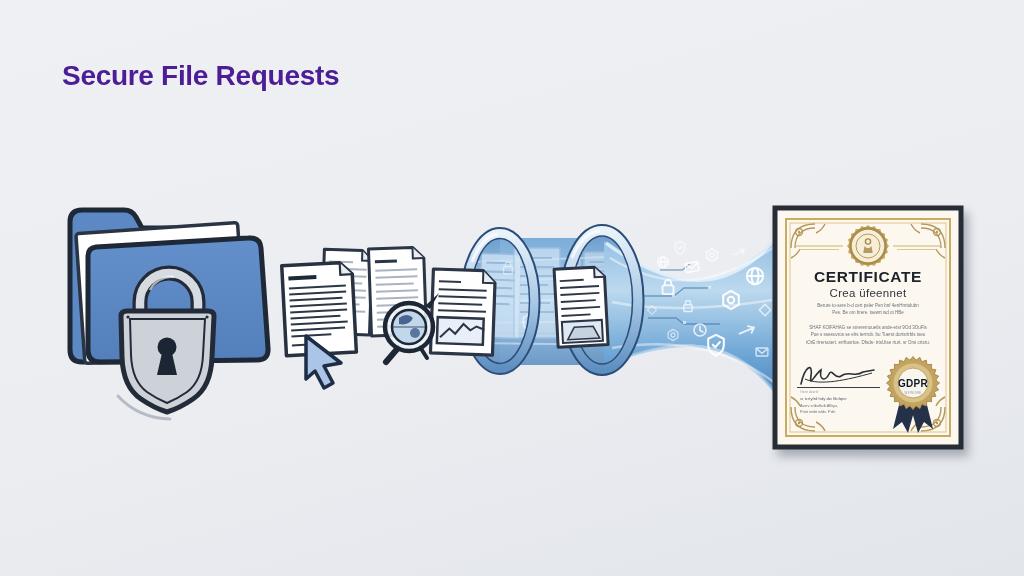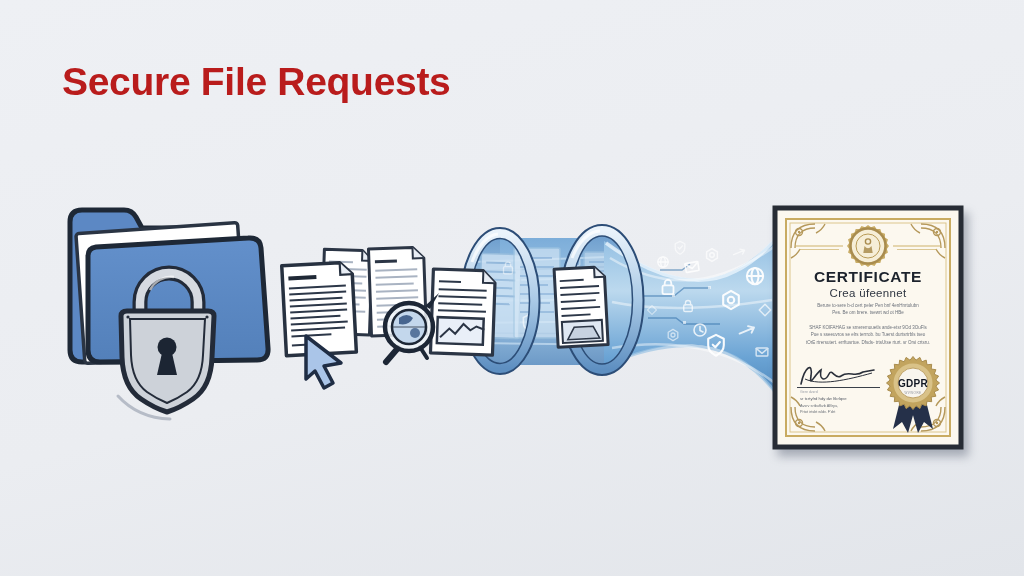--- a/index.html
+++ b/index.html
@@ -4,21 +4,21 @@
 <style>
   html,body{margin:0;padding:0;}
   body{
     width:1024px;height:576px;overflow:hidden;
     font-family:"Liberation Sans",sans-serif;
     background:linear-gradient(165deg,#eef0f4 0%,#ebedf1 55%,#e2e5ea 100%);
   }
   .stage{position:relative;width:1024px;height:576px;}
   .page-title{
     position:absolute;left:62px;top:60px;margin:0;
-    font-size:39px;font-weight:700;color:#b91c1c;letter-spacing:-0.3px;
+    font-size:28px;font-weight:700;color:#4c1d95;letter-spacing:-0.3px;
   }
   svg.scene{position:absolute;left:0;top:0;}
   text{font-family:"Liberation Sans",sans-serif;}
   .cert-heading{font-weight:bold;letter-spacing:0.6px;}
   .gdpr-label{font-weight:bold;letter-spacing:0.3px;}
 </style>
 </head>
 <body>
 
 <div class="stage">

